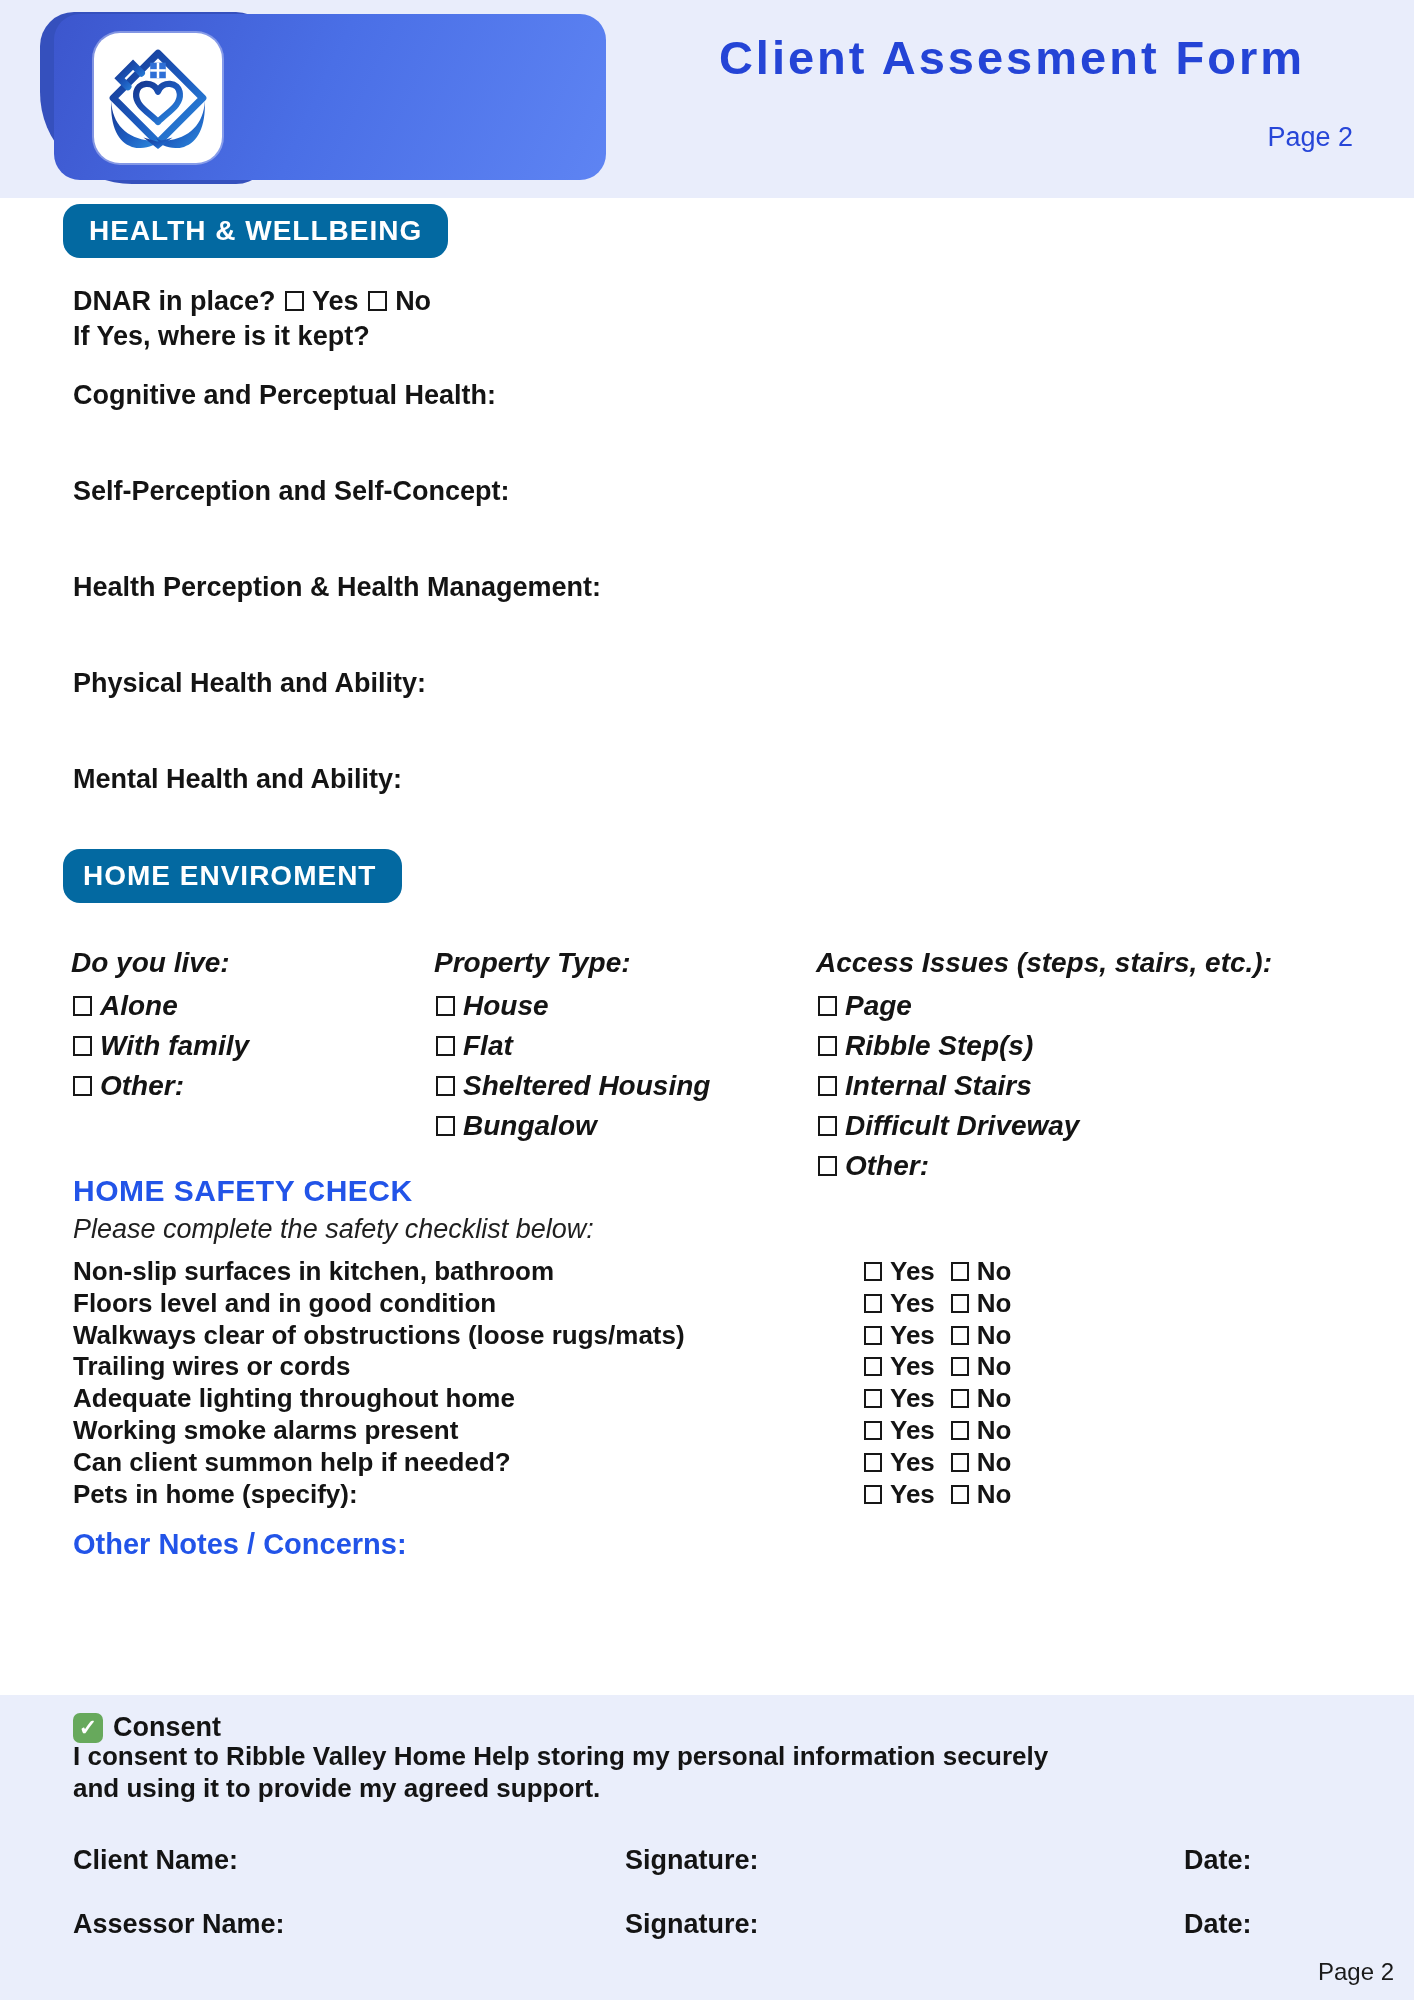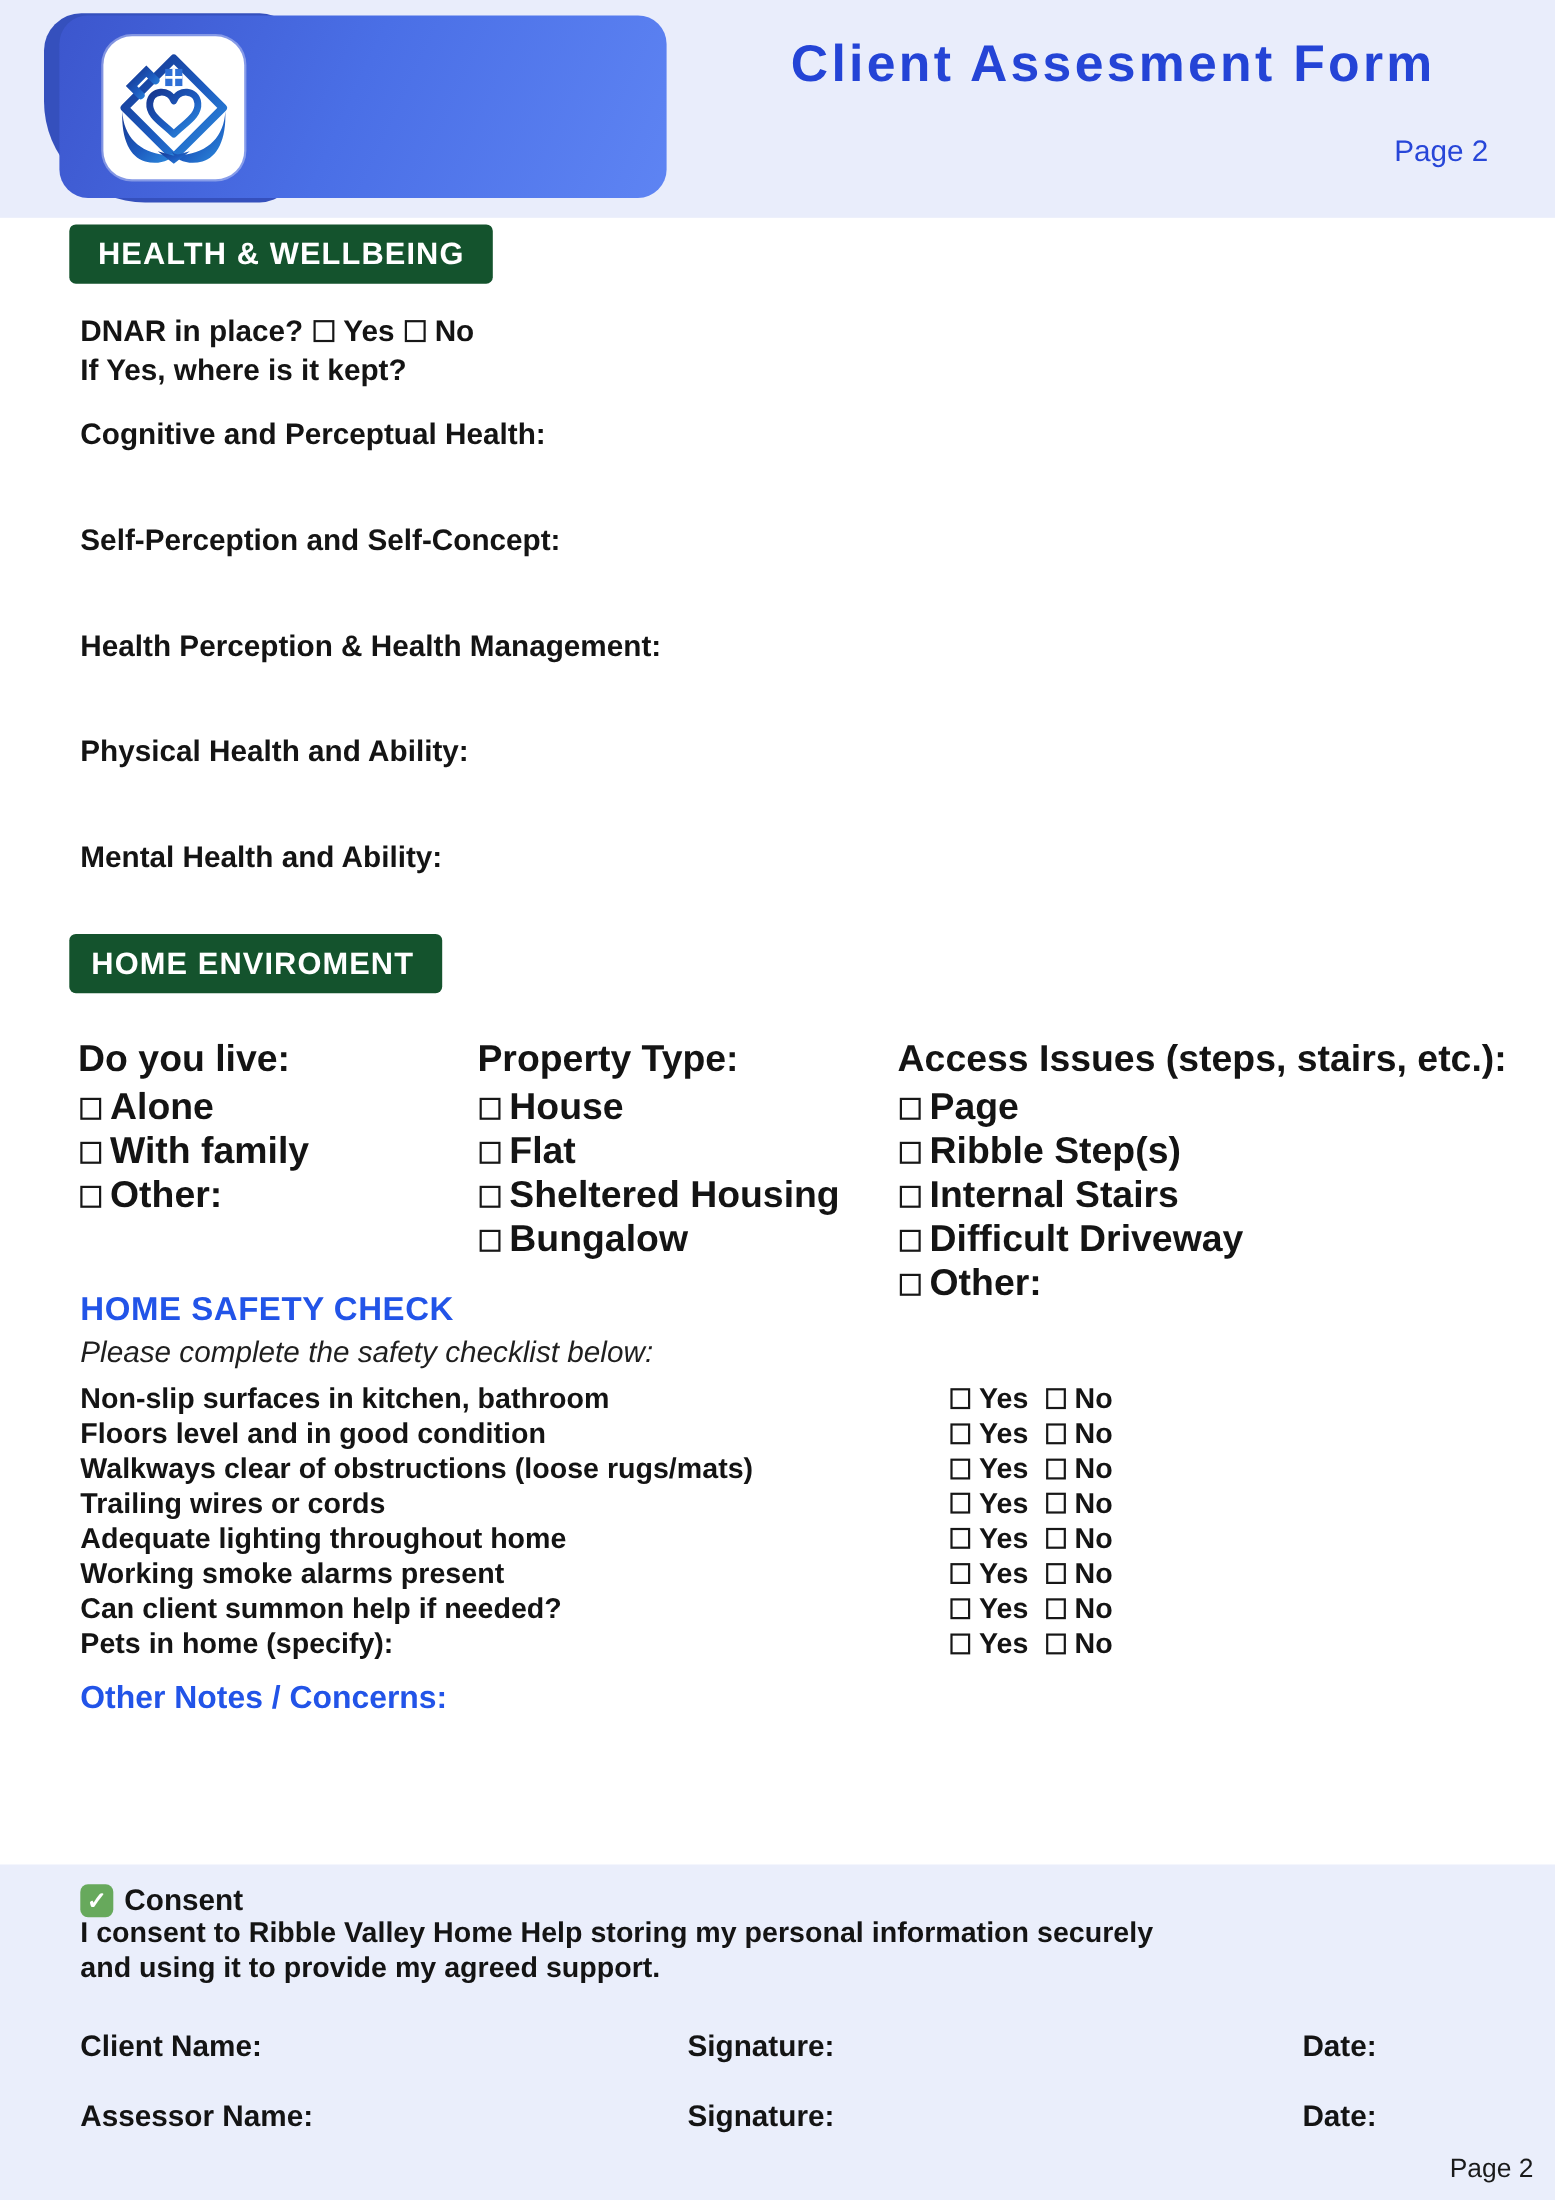--- a/index.html
+++ b/index.html
@@ -17,33 +17,33 @@
             border-radius:26px;display:flex;align-items:center;justify-content:center;
             box-shadow:0 0 0 2px rgba(255,255,255,.35);}
   .brand-text{position:absolute;left:191px;top:0;height:100%;display:flex;flex-direction:column;
               justify-content:center;color:#fff;font-size:34px;font-weight:bold;line-height:43px;
               text-shadow:1px 2px 3px rgba(15,25,80,.35);}
   .form-title{position:absolute;left:612px;top:30px;width:800px;text-align:center;
               font-size:47px;font-weight:bold;letter-spacing:3px;color:#2444d6;}
   .page-ind{position:absolute;right:61px;top:122px;font-size:27px;color:#2746d8;}
 
   
-  .badge{position:absolute;left:63px;display:inline-block;background:#14532d;color:#fff;
-         font-size:28px;font-weight:bold;letter-spacing:1px;padding:11px 26px;border-radius:6px;}
+  .badge{position:absolute;left:63px;display:inline-block;background:#0369a1;color:#fff;
+         font-size:28px;font-weight:bold;letter-spacing:1px;padding:11px 26px;border-radius:17px;}
   .badge.b1{top:204px;}
   .badge.b2{top:849px;padding-left:20px;}
 
   .txt{position:absolute;left:73px;font-size:27px;font-weight:bold;line-height:32px;white-space:nowrap;}
 
   
   .cb{display:inline-block;width:15px;height:16px;border:2px solid #171717;background:#fff;
       margin:0 8px 0 2px;vertical-align:-1px;}
 
   
-  .col{position:absolute;top:945px;font-size:34px;font-weight:bold;}
+  .col{position:absolute;top:945px;font-size:28px;font-weight:bold;font-style:italic;}
   .col .hd{line-height:36px;margin-bottom:5px;white-space:nowrap;}
   .col .opt{line-height:40px;white-space:nowrap;}
   .c1{left:71px;} .c2{left:434px;} .c3{left:816px;}
 
   
   .safety-title{position:absolute;left:73px;top:1174px;font-size:30px;font-weight:bold;color:#2254e8;letter-spacing:.5px;}
   .safety-sub{position:absolute;left:73px;top:1214px;font-size:27px;font-style:italic;color:#1f1f1f;}
   .checklist{position:absolute;left:73px;top:1256px;width:1180px;}
   .check-row{display:flex;align-items:baseline;height:31.8px;font-size:26px;font-weight:bold;gap:36px;}
   .check-label{width:753px;white-space:nowrap;}

